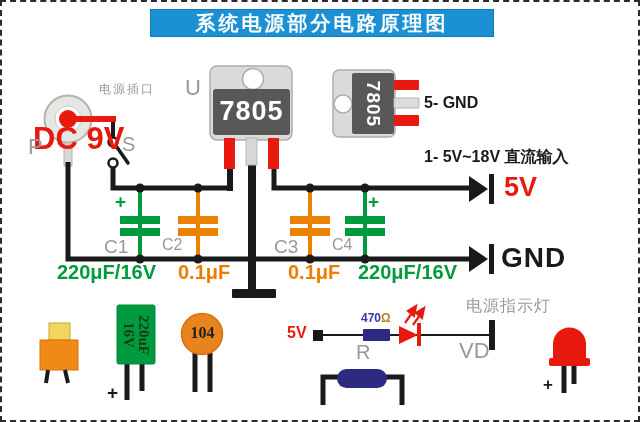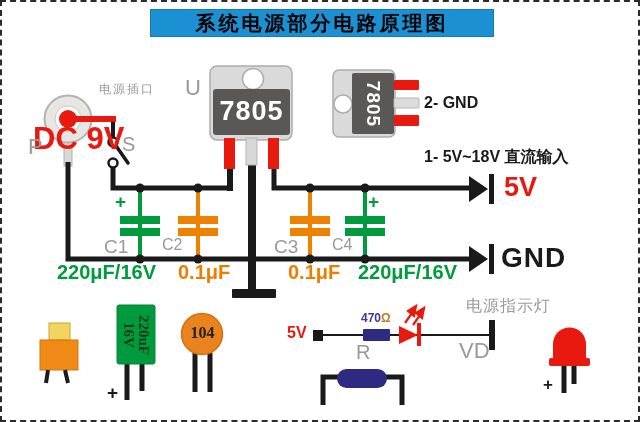--- a/index.html
+++ b/index.html
@@ -4,21 +4,21 @@
 <style>
   html,body{margin:0;padding:0;background:#fff;}
   #stage{position:relative;width:640px;height:422px;background:#ffffff;
          box-sizing:border-box;border:2px dashed #2b2b2b;overflow:hidden;
          font-family:"Liberation Sans",sans-serif;}
   #schematic-svg{position:absolute;left:0;top:0;z-index:1;}
   .lbl{position:absolute;z-index:2;white-space:nowrap;line-height:1.05;
        font-family:"Liberation Sans",sans-serif;}
   .title-bar{position:absolute;z-index:3;left:148px;top:7px;width:344px;height:28px;
        background:#1b90d2;border:1px solid #117ab8;box-sizing:border-box;
-       color:#000000;font-size:20px;font-weight:bold;letter-spacing:3px;
+       color:#ffffff;font-size:20px;font-weight:bold;letter-spacing:3px;
        text-align:center;line-height:26px;}
   .gray{color:#999999;}
   .red{color:#e8190f;}
   .green{color:#009b3c;}
   .orange{color:#ec7d00;}
   .blk{color:#1a1a1a;}
   .bold{font-weight:bold;}
   .part-7805{left:211px;top:95px;width:77px;text-align:center;color:#fff;
        font-size:27px;font-weight:bold;letter-spacing:1px;}
   .pkg2-wrap{left:350px;top:71px;width:42px;height:61px;display:flex;
@@ -162,21 +162,21 @@
   <div class="lbl red bold" style="left:31px;top:73px;font-size:31px;margin-top:48px;">DC 9V</div>
   <div class="lbl gray" style="left:97px;top:81px;font-size:12px;letter-spacing:2px;">电源插口</div>
   <div class="lbl gray" style="left:26px;top:133px;font-size:22px;">P</div>
   <div class="lbl gray" style="left:120px;top:132px;font-size:20px;">S</div>
   <div class="lbl gray" style="left:183px;top:74px;font-size:22px;">U</div>
   <div class="lbl part-7805">7805</div>
   <div class="lbl pkg2-wrap">
     <span>7805</span>
   </div>
 
-  <div class="lbl blk bold" style="left:422px;top:93px;font-size:16px;">2- GND</div>
+  <div class="lbl blk bold" style="left:422px;top:93px;font-size:16px;">5- GND</div>
   <div class="lbl blk bold" style="left:422px;top:110px;font-size:16px;margin-top:37px;">1- 5V~18V 直流输入</div>
 
   <div class="lbl green bold" style="left:113px;top:190px;font-size:19px;">+</div>
   <div class="lbl green bold" style="left:366px;top:190px;font-size:19px;">+</div>
 
   <div class="lbl gray" style="left:102px;top:235px;font-size:19px;">C1</div>
   <div class="lbl gray" style="left:160px;top:235px;font-size:16px;">C2</div>
   <div class="lbl gray" style="left:272px;top:235px;font-size:19px;">C3</div>
   <div class="lbl gray" style="left:330px;top:235px;font-size:16px;">C4</div>
 

